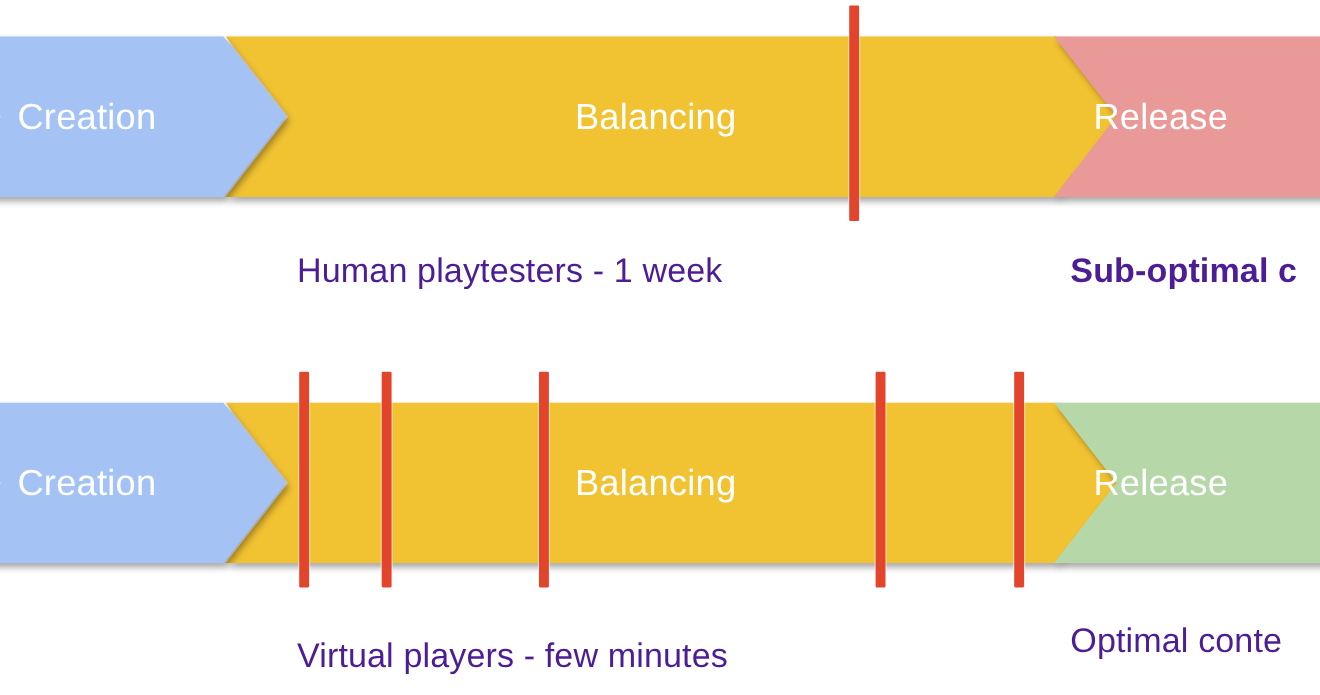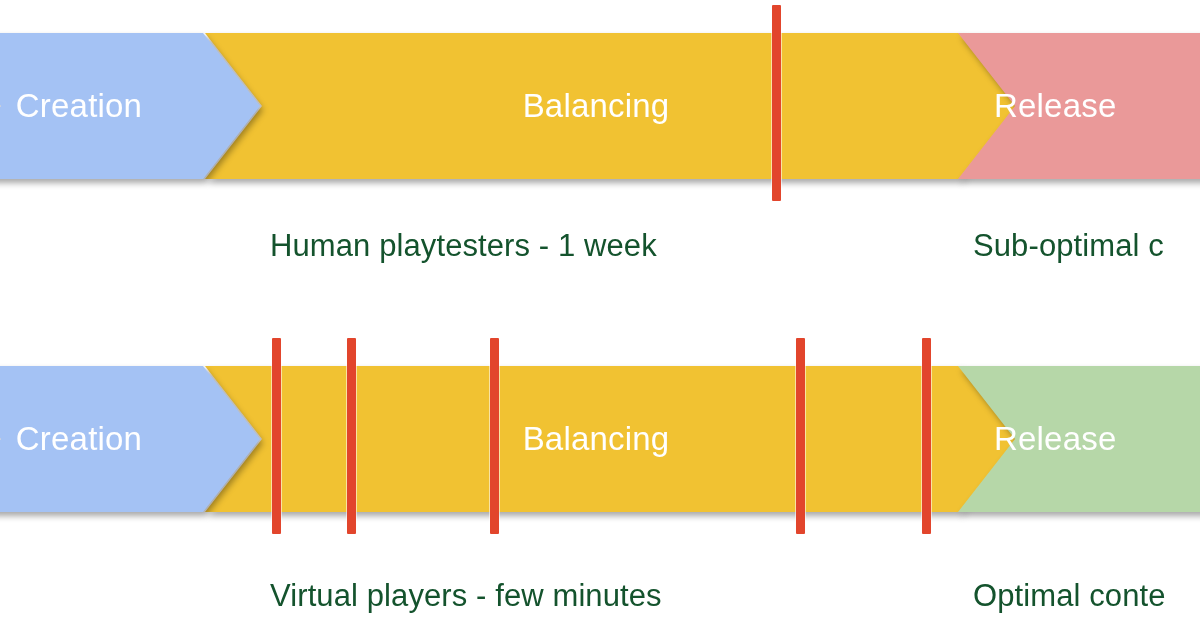--- a/index.html
+++ b/index.html
@@ -47,21 +47,21 @@
     width:9px;
     background:#e2452c;
     box-shadow:0 0 0 1px rgba(255,255,255,0.55);
     border-radius:1px;
   }
 
   
   .caption{
     position:absolute;
     font-size:31px;
-    color:#14532d;
+    color:#4c1d95;
     white-space:nowrap;
     letter-spacing:.1px;
   }
 </style>
 </head>
 <body>
 
 <div id="stage">
 
   <div class="row r1">
@@ -89,21 +89,21 @@
         <svg viewBox="0 0 316 146" preserveAspectRatio="none" aria-hidden="true">
           <path d="M0,0 L259,0 L316,73 L259,146 L0,146 L57,73 Z" fill="#a4c2f4"></path>
         </svg>
       </div>
       <div class="lbl">Creation</div>
     </div>
 
     <div class="tick" style="left:772px;top:5px;height:196px;"></div>
 
     <div class="caption" style="left:270px;top:228px;">Human playtesters - 1 week</div>
-    <div class="caption" style="left:973px;top:228px;">Sub-optimal c</div>
+    <div class="caption" style="left:973px;top:228px;font-weight:bold;">Sub-optimal c</div>
   </div>
 
   <div class="row r2">
 
     <div class="chev yellow" style="left:205px;width:812px;top:50px;">
       <div class="fill">
         <svg viewBox="0 0 812 146" preserveAspectRatio="none" aria-hidden="true">
           <path d="M0,0 L755,0 L812,73 L755,146 L0,146 L57,73 Z" fill="#f1c232"></path>
         </svg>
       </div>
@@ -128,16 +128,16 @@
       <div class="lbl">Creation</div>
     </div>
 
     <div class="tick" style="left:272px;top:22px;height:196px;"></div>
     <div class="tick" style="left:347px;top:22px;height:196px;"></div>
     <div class="tick" style="left:490px;top:22px;height:196px;"></div>
     <div class="tick" style="left:796px;top:22px;height:196px;"></div>
     <div class="tick" style="left:922px;top:22px;height:196px;"></div>
 
     <div class="caption" style="left:270px;top:262px;text-align:center;">Virtual players - few minutes</div>
-    <div class="caption" style="left:973px;top:262px;">Optimal conte</div>
+    <div class="caption" style="left:973px;top:249px;">Optimal conte</div>
   </div>
 
 </div>
 
 </body></html>

